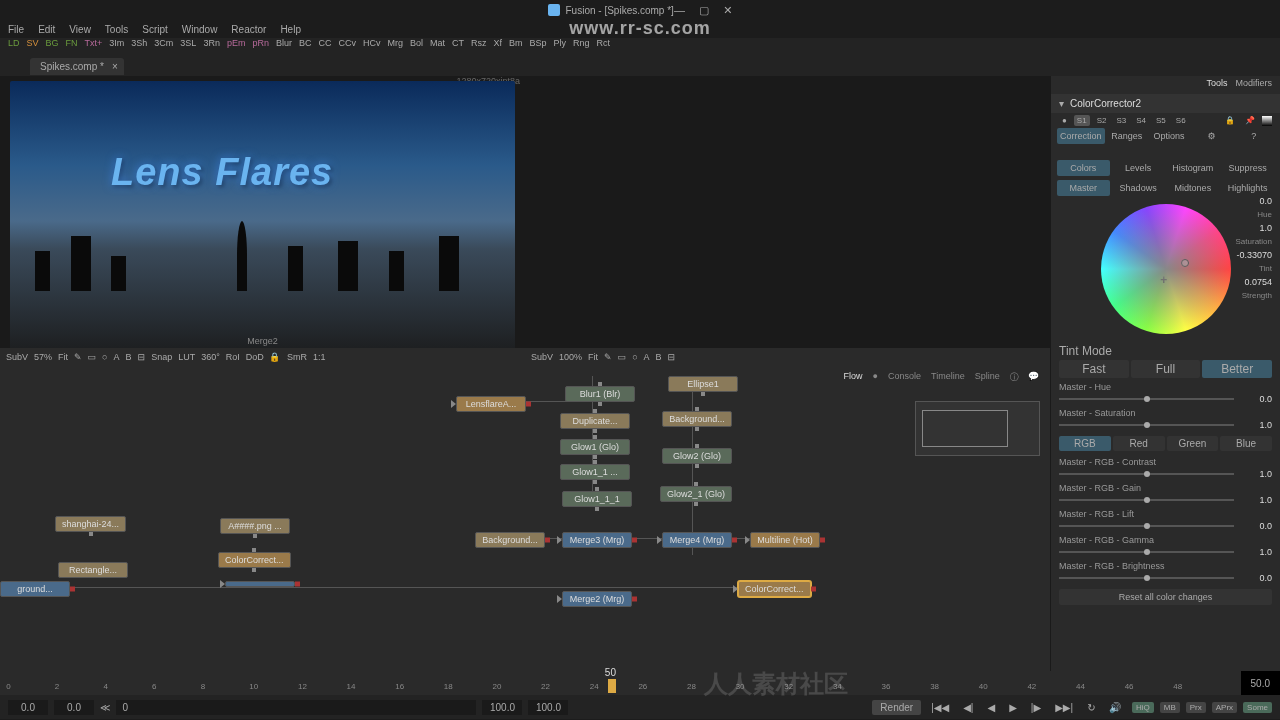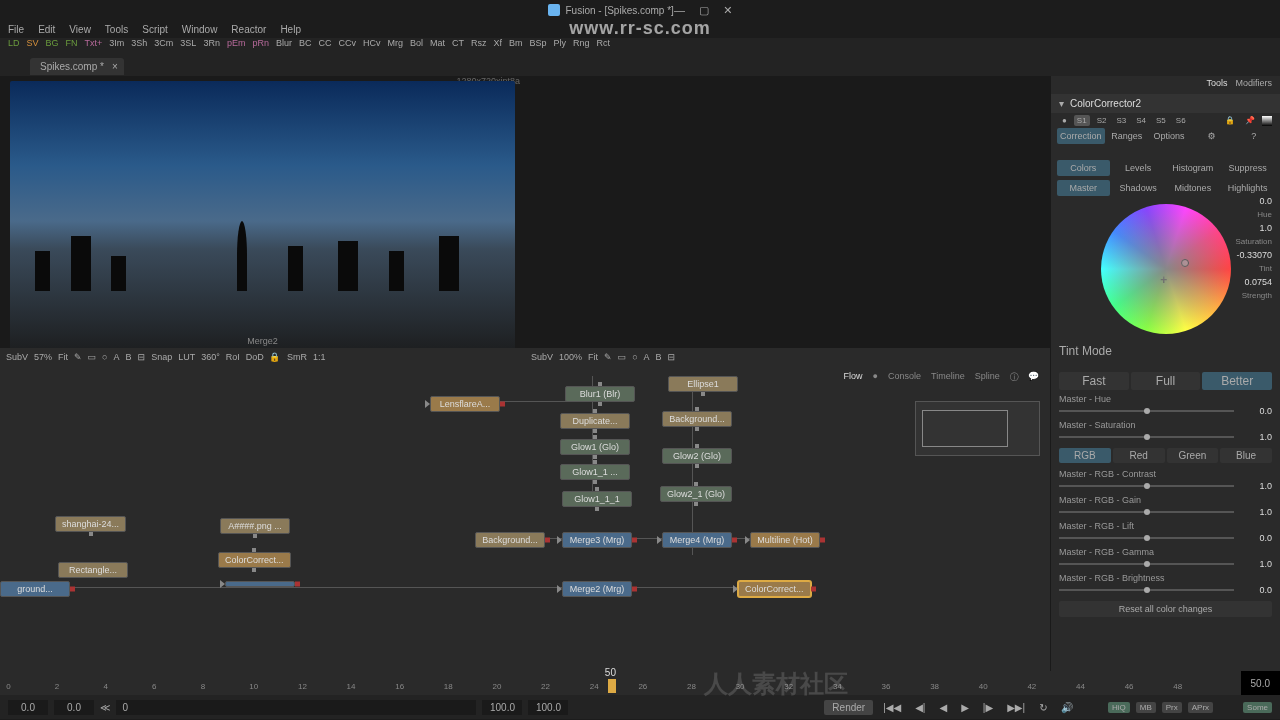--- a/index.html
+++ b/index.html
@@ -62,36 +62,36 @@
 .wheelvals { position: absolute; right: 8px; top: 92px; display: flex; flex-direction: column; gap: 4px; text-align: right; font-size: 8px; }
 .wheelvals .val { color: #ddd; font-size: 9px; }
 .wheelvals .lbl { color: #888; font-size: 8px; }
 .param { padding: 2px 8px; font-size: 9px; }
 .param .label { color: #999; margin-bottom: 2px; }
 .param .sliderrow { display: flex; align-items: center; gap: 6px; }
 .param .track { flex: 1; height: 2px; background: #555; position: relative; }
 .param .thumb { position: absolute; width: 6px; height: 6px; background: #aaa; border-radius: 50%; top: -2px; transform: translateX(-50%); }
 .param .value { width: 32px; text-align: right; color: #ddd; }
 .tintmode { padding: 2px 8px; font-size: 12px; }
-.tintbtns { display: flex; gap: 2px; margin-top: 14px; }
+.tintbtns { display: flex; gap: 2px; margin-top: 2px; }
 .tintbtns span { flex: 1; text-align: center; padding: 2px; background: #333; cursor: pointer; border-radius: 2px; }
 .tintbtns .active { background: #3a5a6a; }
 .resetbtn { margin: 4px 8px; padding: 3px; background: #333; text-align: center; border-radius: 2px; cursor: pointer; font-size: 9px; }
 .timeline { height: 24px; background: #000000; position: relative; display: flex; align-items: center; }
 .timeline .ruler { flex: 1; height: 100%; position: relative; background: #2a2a2a; }
 .timeline .tick { position: absolute; bottom: 4px; font-size: 8px; color: #888; }
 .timeline .playhead { position: absolute; width: 8px; height: 14px; background: #ddaa44; bottom: 2px; }
 .timeline .endval { padding: 0 10px; font-size: 10px; }
 .transport { height: 24px; background: #232323; display: flex; align-items: center; gap: 6px; padding: 0 8px; font-size: 10px; }
 .transport .field { width: 40px; background: #1a1a1a; padding: 2px 4px; text-align: center; }
 .transport .btn { cursor: pointer; padding: 2px 4px; }
 .transport .spacer { flex: 1; }
 .transport .renderbtn { background: #444; padding: 2px 8px; border-radius: 2px; cursor: pointer; }
 .transport .tag { background: #444; padding: 1px 4px; border-radius: 2px; font-size: 8px; cursor: pointer; }
-.transport .tag.active { background: #4a6a5a; margin-left: 24px; }
+.transport .tag.active { background: #4a6a5a; }
 .statusbar { height: 14px; background: #1c1c1c; display: flex; align-items: center; justify-content: space-between; padding: 0 6px; font-size: 9px; }
 .watermark { position: absolute; top: 18px; left: 50%; transform: translateX(-50%); font-size: 18px; color: rgba(255,255,255,0.6); font-weight: bold; letter-spacing: 1px; pointer-events: none; }
 .watermark2 { position: absolute; bottom: 20px; left: 55%; font-size: 24px; color: rgba(255,255,255,0.15); font-weight: bold; pointer-events: none; }
 </style>
 </head>
 <body>
 
 <div class="titlebar">
   <div class="left">
     <span style="width:12px;height:12px;background:#6ab4f0;display:inline-block;border-radius:2px"></span>
@@ -153,20 +153,21 @@
   </div>
 </div>
 
 <div class="workarea">
   <div class="leftpane">
 
     <div class="viewers">
       <div class="viewer1">
         <div class="reslabel">1280x720xint8a</div>
         <div class="preview">
+          <div class="flaretext">Lens Flares</div>
           <div class="skyline">
             <div class="building" style="left:5%;width:3%;height:40px"></div>
             <div class="building" style="left:12%;width:4%;height:55px"></div>
             <div class="building" style="left:20%;width:3%;height:35px"></div>
             <div class="building" style="left:45%;width:2%;height:70px;border-radius:50% 50% 0 0"></div>
             <div class="building" style="left:55%;width:3%;height:45px"></div>
             <div class="building" style="left:65%;width:4%;height:50px"></div>
             <div class="building" style="left:75%;width:3%;height:40px"></div>
             <div class="building" style="left:85%;width:4%;height:55px"></div>
           </div>
@@ -220,21 +221,21 @@
       <div class="navigator">
         <div class="viewbox"></div>
       </div>
 
       <div class="wire-v" style="left:592px;top:10px;height:120px"></div>
       <div class="wire-v" style="left:692px;top:14px;height:175px"></div>
       <div class="wire" style="left:490px;top:35px;width:100px"></div>
       <div class="wire" style="left:0;top:221px;width:800px"></div>
       <div class="wire" style="left:530px;top:172px;width:280px"></div>
 
-      <div class="node orange" style="left:430px;top:30px">
+      <div class="node orange" style="left:456px;top:30px">
           <span class="tri-in"></span>
           <span>LensflareA...</span>
           <span class="tri-out"></span>
         </div>
       <div class="node" style="left:565px;top:20px">
           <span class="dot-top"></span>
           <span>Blur1  (Blr)</span>
           <span class="dot-bot"></span>
         </div>
       <div class="node tan" style="left:560px;top:47px">
@@ -314,21 +315,21 @@
       <div class="node blue" style="left:662px;top:166px">
           <span class="tri-in"></span>
           <span>Merge4  (Mrg)</span>
           <span class="tri-out"></span>
         </div>
       <div class="node orange" style="left:750px;top:166px">
           <span class="tri-in"></span>
           <span>Multiline  (Hot)</span>
           <span class="tri-out"></span>
         </div>
-      <div class="node blue" style="left:562px;top:215px">
+      <div class="node blue" style="left:562px;top:225px">
           <span class="tri-in"></span>
           <span>Merge2  (Mrg)</span>
           <span class="tri-out"></span>
         </div>
       <div class="node orange selected" style="left:738px;top:215px">
           <span class="tri-in"></span>
           <span>ColorCorrect...</span>
           <span class="tri-out"></span>
         </div>
     </div>

